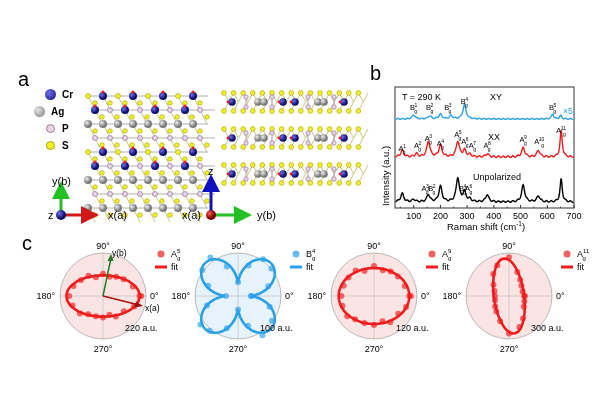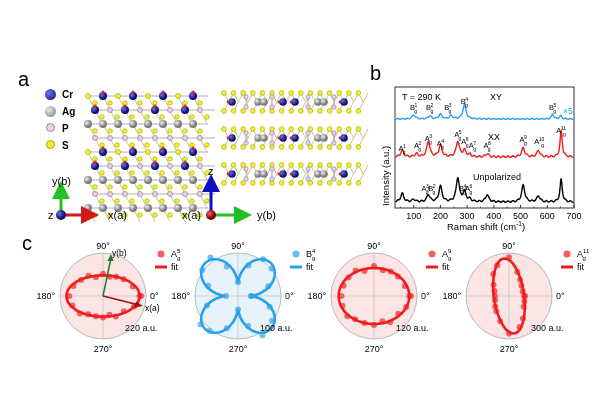--- a/index.html
+++ b/index.html
@@ -1,37 +1,37 @@
 <!DOCTYPE html>
 <html><head>
 <meta charset="utf-8">
 <style>
   html, body { margin: 0; padding: 0; background: #ffffff; }
   body { width: 600px; height: 400px; position: relative; overflow: hidden;
          font-family: "Liberation Sans", sans-serif; color: #000; }
   .abs { position: absolute; }
   .panel-letter { font-size: 20px; font-weight: normal; }
-  .legend-row { position: absolute; display: flex; font-size: 10px; font-weight: bold; }
+  .legend-row { position: absolute; display: flex; align-items: center; font-size: 10px; font-weight: bold; }
   .legend-row .dot { width: 11px; height: 11px; border-radius: 50%; margin-right: 6px; box-sizing: border-box; }
   svg text { font-family: "Liberation Sans", sans-serif; }
   .axis-lbl { font-size: 11px; }
 </style>
 </head>
 <body>
 
 <div class="abs panel-letter" style="left:18px;top:68px;">a</div>
 <div class="abs panel-letter" style="left:370px;top:62px;">b</div>
 <div class="abs panel-letter" style="left:22px;top:232px;">c</div>
 
 <div>
   <div class="legend-row" style="left:45px;top:89px;">
     <span class="dot" style="background:radial-gradient(circle at 35% 35%,#6f6ff0,#10106e);"></span>
     <span>Cr</span>
   </div>
-  <div class="legend-row" style="left:45px;top:106px;">
+  <div class="legend-row" style="left:34px;top:106px;">
     <span class="dot" style="background:radial-gradient(circle at 35% 35%,#e6e6e6,#7a7a7a);"></span>
     <span>Ag</span>
   </div>
   <div class="legend-row" style="left:45px;top:123px;">
     <span class="dot" style="width:9px;height:9px;margin-left:1px;margin-right:7px;background:#e8d6e6;border:1.5px solid #a07ca0;"></span>
     <span>P</span>
   </div>
   <div class="legend-row" style="left:45px;top:140px;">
     <span class="dot" style="width:9px;height:9px;margin-left:1px;margin-right:7px;background:#f3ef2a;border:1px solid #a8a200;"></span>
     <span>S</span>

